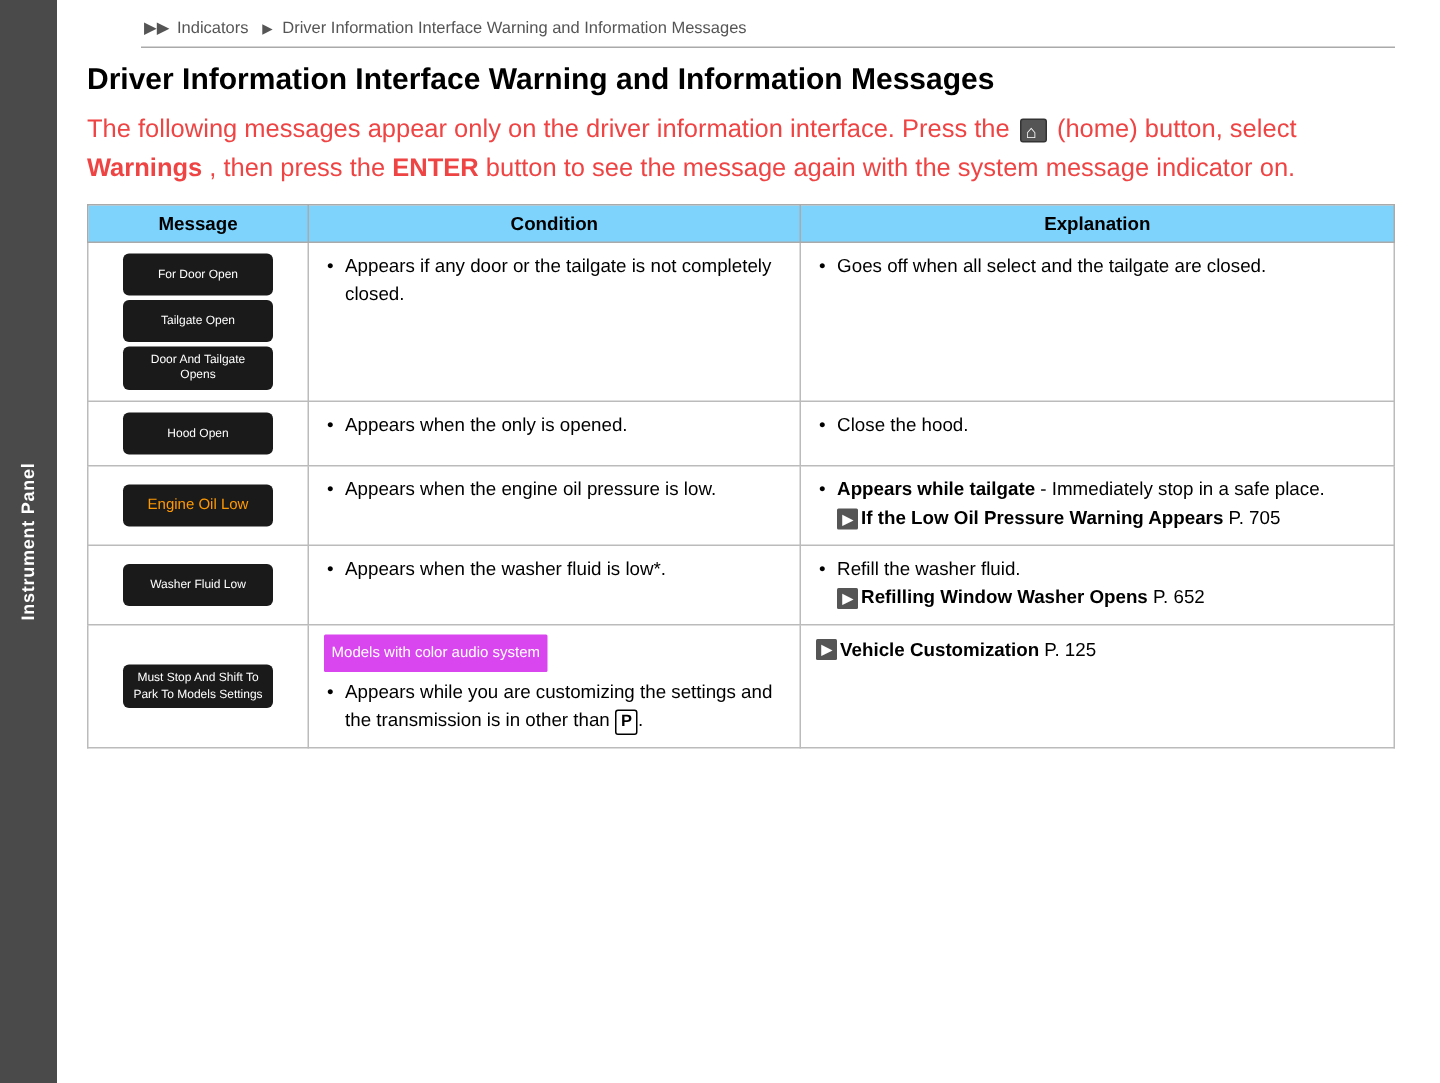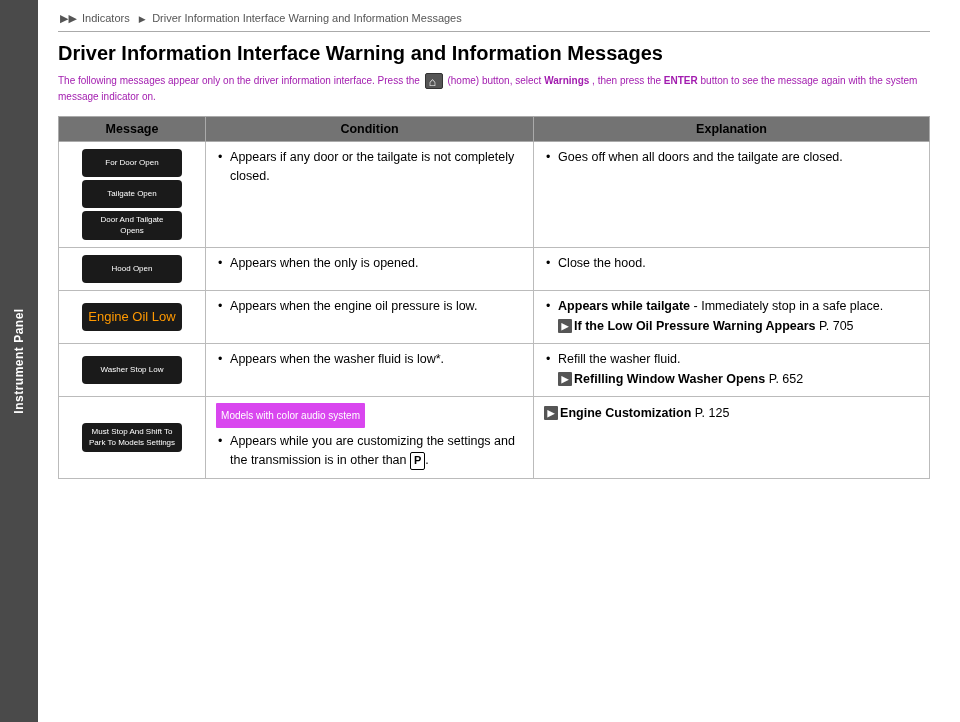--- a/index.html
+++ b/index.html
@@ -46,42 +46,43 @@
       flex-direction: column;
     }
 
     
     .breadcrumb {
       font-size: 11px;
       color: #555;
       margin-bottom: 10px;
       border-bottom: 1px solid #aaa;
       padding-bottom: 6px;
+      margin-left: 36px;
     }
     .breadcrumb span {
       margin: 0 2px;
     }
     .arrow-right {
       font-size: 9px;
     }
 
     
     .page-title {
       font-size: 20px;
       font-weight: bold;
       margin-bottom: 8px;
       color: #000;
     }
 
     
     .intro-text {
-      font-size: 10px;
+      font-size: 17px;
       line-height: 1.5;
       margin-bottom: 12px;
-      color: #a21caf;
+      color: #ef4444;
     }
     .intro-text .bold {
       font-weight: bold;
     }
     .home-icon-inline {
       display: inline-block;
       width: 18px;
       height: 16px;
       background: #555;
       border: 1px solid #333;
@@ -99,21 +100,21 @@
       color: #fff;
     }
 
     
     .info-table {
       width: 100%;
       border-collapse: collapse;
       font-size: 12.5px;
     }
     .info-table th {
-      background: #737373;
+      background: #7dd3fc;
       border: 1px solid #aaa;
       padding: 5px 10px;
       text-align: center;
       font-weight: bold;
       font-size: 12.5px;
     }
     .info-table td {
       border: 1px solid #bbb;
       padding: 6px 10px;
       vertical-align: top;
@@ -278,21 +279,21 @@
               <span style="font-size:8px;">Door And Tailgate Opens</span>
             </div>
           </td>
           <td class="condition-cell">
             <ul class="bullet-list">
               <li>Appears if any door or the tailgate is not completely closed.</li>
             </ul>
           </td>
           <td class="explanation-cell">
             <ul class="bullet-list">
-              <li>Goes off when all doors and the tailgate are closed.</li>
+              <li>Goes off when all select and the tailgate are closed.</li>
             </ul>
           </td>
         </tr>
 
         <tr>
           <td class="image-cell">
             <div class="screen-mockup">
               <span style="font-size:8px;text-align:right;">Hood Open</span>
             </div>
           </td>
@@ -304,21 +305,21 @@
           <td class="explanation-cell">
             <ul class="bullet-list">
               <li>Close the hood.</li>
             </ul>
           </td>
         </tr>
 
         <tr>
           <td class="image-cell">
             <div class="screen-mockup">
-              <span style="font-size:13px; color:#f90;">Engine Oil Low</span>
+              <span style="font-size:10px; color:#f90;">Engine Oil Low</span>
             </div>
           </td>
           <td class="condition-cell">
             <ul class="bullet-list">
               <li>Appears when the engine oil pressure is low.</li>
             </ul>
           </td>
           <td class="explanation-cell">
             <ul class="bullet-list">
               <li>
@@ -328,21 +329,21 @@
                   <span><span class="bold">If the Low Oil Pressure Warning Appears</span> P. 705</span>
                 </span>
               </li>
             </ul>
           </td>
         </tr>
 
         <tr>
           <td class="image-cell">
             <div class="screen-mockup">
-              <span style="font-size:8px;">Washer Stop Low</span>
+              <span style="font-size:8px;">Washer Fluid Low</span>
             </div>
           </td>
           <td class="condition-cell">
             <ul class="bullet-list">
               <li>Appears when the washer fluid is low*.</li>
             </ul>
           </td>
           <td class="explanation-cell">
             <ul class="bullet-list">
               <li>
@@ -366,21 +367,21 @@
             <div class="color-audio-label">Models with color audio system</div>
             <ul class="bullet-list">
               <li>
                 Appears while you are customizing the settings and the transmission is in other than <span class="key-box">P</span>.
               </li>
             </ul>
           </td>
           <td class="explanation-cell">
             <span class="ref-link">
               <span class="ref-icon">▶</span>
-              <span><span class="bold">Engine Customization</span> P. 125</span>
+              <span><span class="bold">Vehicle Customization</span> P. 125</span>
             </span>
           </td>
         </tr>
 
       </tbody>
     </table>
 
 
   </div>
 </div>

